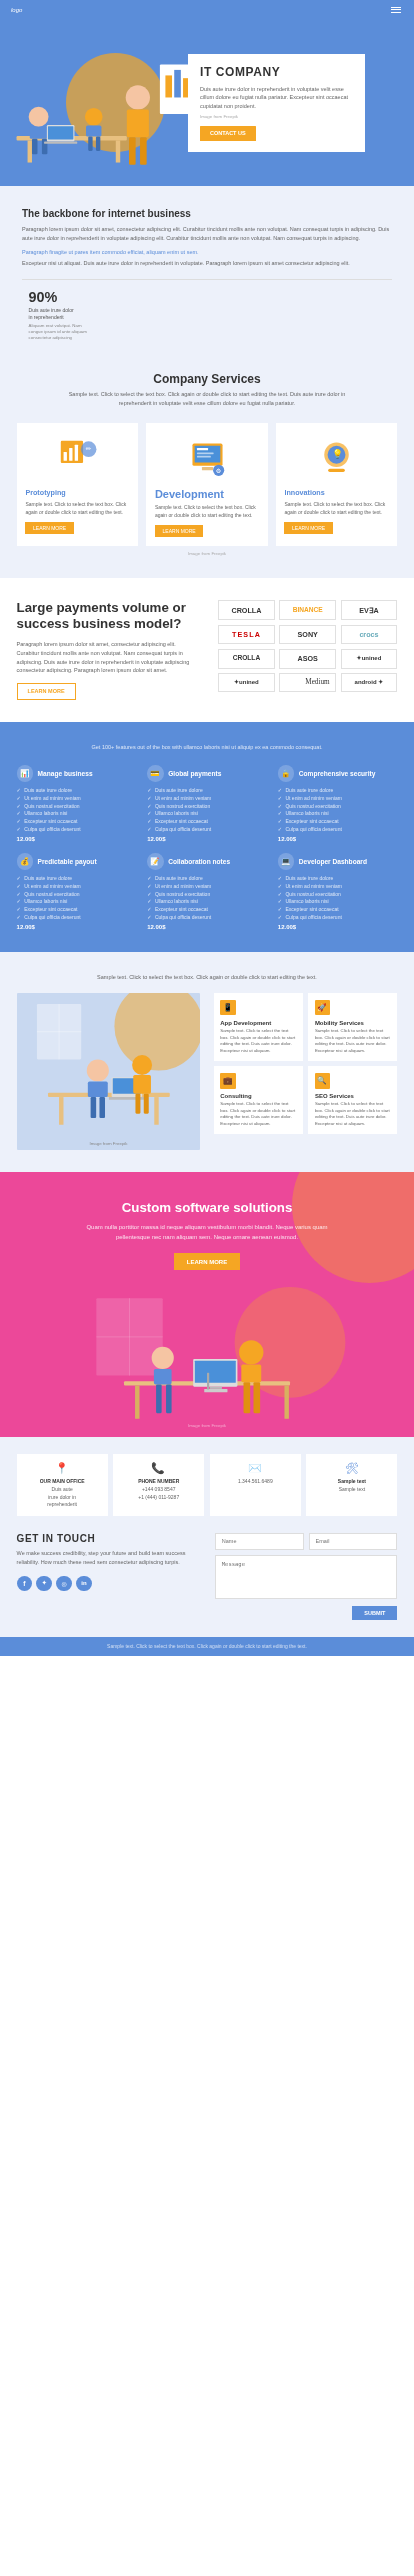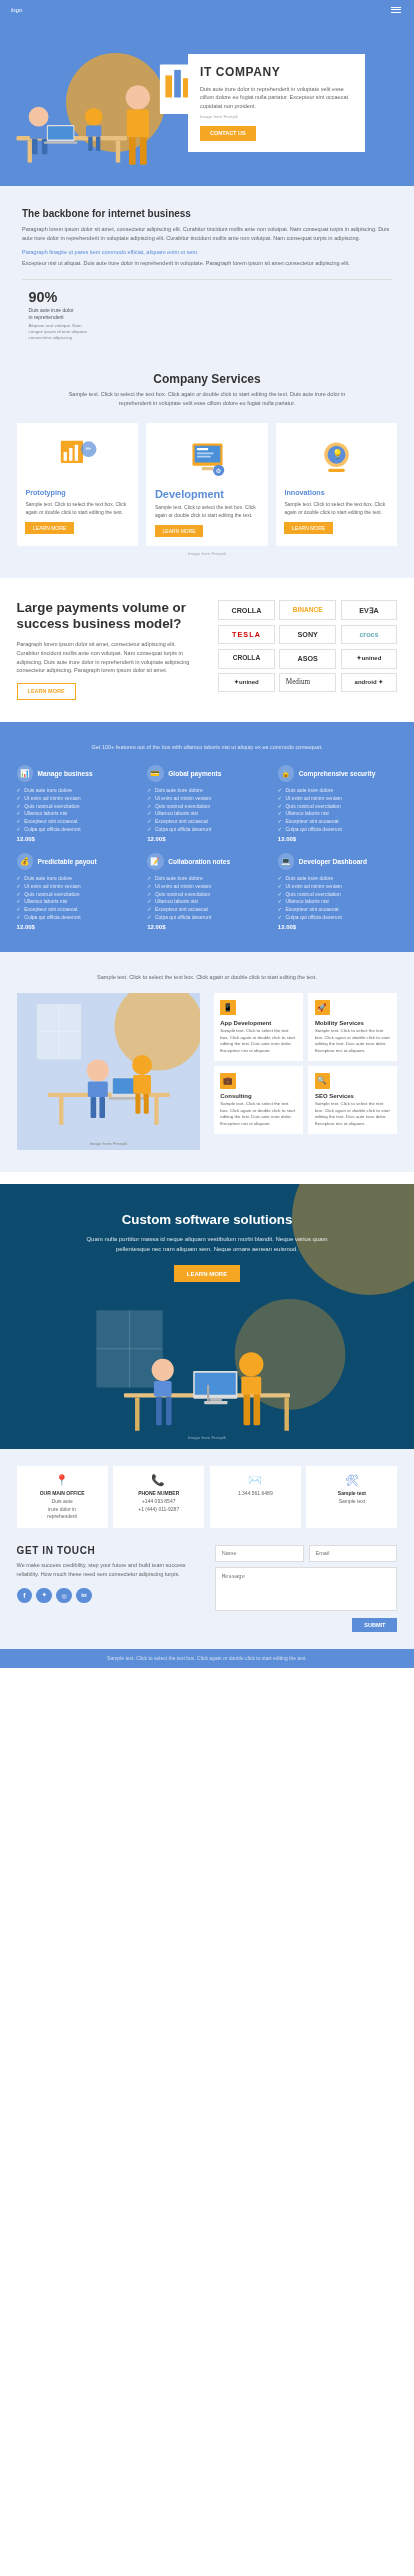--- a/index.html
+++ b/index.html
@@ -144,21 +144,21 @@
       <div style="border:0.6px solid #e0e0e0; padding:4.4px 5.5px; text-align:center; font-size:7.2px; font-weight:700; color:#333;">CROLLA</div>
       <div style="border:0.6px solid #e0e0e0; padding:4.4px 5.5px; text-align:center; font-size:6.6px; font-weight:700; color:#f5a623;">BINANCE</div>
       <div style="border:0.6px solid #e0e0e0; padding:4.4px 5.5px; text-align:center; font-size:7.2px; font-weight:700; color:#333;">EV∃A</div>
       <div style="border:0.6px solid #e0e0e0; padding:4.4px 5.5px; text-align:center; font-size:7.2px; font-weight:700; color:#c00; letter-spacing:1.1px;">TESLA</div>
       <div style="border:0.6px solid #e0e0e0; padding:4.4px 5.5px; text-align:center; font-size:7.2px; font-weight:700; color:#333;">SONY</div>
       <div style="border:0.6px solid #e0e0e0; padding:4.4px 5.5px; text-align:center; font-size:7.2px; font-weight:900; color:#6aacbb;">crocs</div>
       <div style="border:0.6px solid #e0e0e0; padding:4.4px 5.5px; text-align:center; font-size:6.6px; font-weight:700; color:#333;">CROLLA</div>
       <div style="border:0.6px solid #e0e0e0; padding:4.4px 5.5px; text-align:center; font-size:7.2px; font-weight:700; color:#333;">ASOS</div>
       <div style="border:0.6px solid #e0e0e0; padding:4.4px 5.5px; text-align:center; font-size:6px; font-weight:700; color:#333;">✦unined</div>
       <div style="border:0.6px solid #e0e0e0; padding:4.4px 5.5px; text-align:center; font-size:6px; font-weight:700; color:#333;">✦unined</div>
-      <div style="border:0.6px solid #e0e0e0; padding:4.4px 5.5px; text-align:left; font-size:7.2px; font-weight:500; color:#333; font-family:Georgia,serif;">Medium</div>
+      <div style="border:0.6px solid #e0e0e0; padding:4.4px 5.5px; text-align:right; font-size:7.2px; font-weight:500; color:#333; font-family:Georgia,serif;">Medium</div>
       <div style="border:0.6px solid #e0e0e0; padding:4.4px 5.5px; text-align:center; font-size:6px; font-weight:700; color:#333;">android ✦</div>
     </div>
   </div>
 </section>
 
 <section style="background:#5b8dd9; padding:22px 16.6px;">
   <p style="font-size:5.5px; color:rgba(255,255,255,0.8); text-align:center; margin-bottom:15.5px;">Get 100+ features out of the box with ullamco laboris nisi ut aliquip ex ea commodo consequat.</p>
 
   <div style="display:grid; grid-template-columns:repeat(3,1fr); gap:11px;">
 
@@ -316,21 +316,21 @@
       </div>
       <div style="background:white; padding:6.6px;">
         <div style="width:15.5px; height:15.5px; background:#f5a623; border-radius:1.1px; margin-bottom:4.4px; display:flex; align-items:center; justify-content:center; font-size:7.7px;">🔍</div>
         <div style="font-size:6px; font-weight:700; color:#333; margin-bottom:2.2px;">SEO Services</div>
         <p style="font-size:4.4px; color:#666; line-height:1.5;">Sample text. Click to select the text box. Click again or double click to start editing the text. Duis aute irure dolor. Excepteur nisi ut aliquam.</p>
       </div>
     </div>
   </div>
 </section>
 
-<section style="background:#0c4a6e; padding:28px 28px 0; text-align:center; position:relative; overflow:hidden; min-height:265px;margin-top:12px;">
+<section style="background:#ec4899; padding:28px 28px 0; text-align:center; position:relative; overflow:hidden; min-height:265px;">
   <div style="position:absolute; width:155px; height:155px; background:#f5a623; border-radius:50%; right:-33px; top:-44px; opacity:0.4;"></div>
   <h2 style="font-size:13.3px; font-weight:800; color:white; margin-bottom:7.7px; position:relative; z-index:2;">Custom software solutions</h2>
   <p style="font-size:6px; color:rgba(255,255,255,0.85); max-width:254px; margin:0 auto 11px; line-height:1.6; position:relative; z-index:2;">Quam nulla porttitor massa id neque aliquam vestibulum morbi blandit. Neque varius quam pellentesque nec nam aliquam sem. Neque ornare aenean euismod.</p>
   <button style="background:#f5a623; color:white; border:none; padding:5.5px 13.3px; font-size:6px; cursor:pointer; font-weight:600; position:relative; z-index:2; margin-bottom:11px;">LEARN MORE</button>
 
   
   <div style="position:relative; z-index:2; display:flex; justify-content:center; align-items:flex-end; height:144px; margin-top:5.5px;">
     <svg width="332" height="144" viewBox="0 0 600 260">
       <rect width="600" height="260" fill="transparent"></rect>
 

